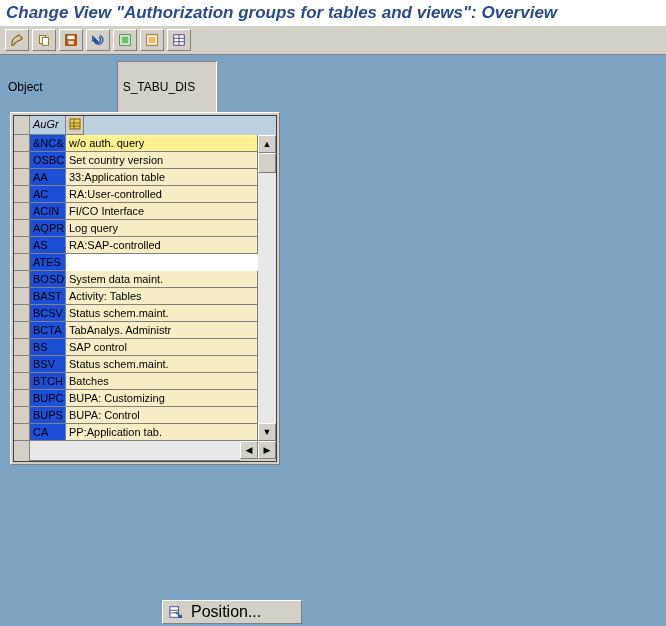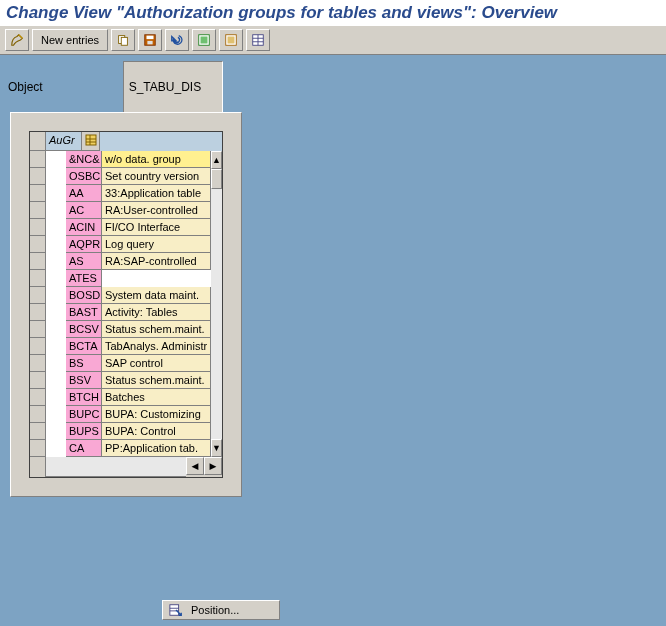--- a/index.html
+++ b/index.html
@@ -41,43 +41,43 @@
   cursor: pointer;
   padding: 0 4px;
   font-size: 11px;
 }
 .tbtn svg { width: 14px; height: 14px; }
 .tbtn.text { padding: 0 8px; }
 .obj-row {
   display: flex;
   align-items: center;
   padding: 6px 8px;
-  gap: 10px;
+  gap: 4px;
 }
 .obj-label { color: #000; }
 .obj-field {
   background: #d4d0c8;
   border: 1px solid #808080;
   border-bottom: 1px solid #fff;
   border-right: 1px solid #fff;
   padding: 18px 5px;
   min-width: 100px;
   display: inline-block;
   margin-left: 70px;
 }
 .grid-wrap {
   position: absolute;
   top: 112px;
   left: 10px;
-  width: 232px;
+  width: 270px;
   background: #d4d0c8;
   border: 1px solid #808080;
   border-top-color: #fff;
   border-left-color: #fff;
-  padding: 18px;
+  padding: 2px;
 }
 .grid-inner {
   border: 1px solid #404040;
   background: #fff;
 }
 .ghead, .grow {
   display: flex;
 }
 .ghead {
   background: #bcd0e0;
@@ -88,21 +88,21 @@
   border-bottom: 1px solid #808080;
   padding: 2px 3px;
   font-size: 11px;
   overflow: hidden;
   white-space: nowrap;
 }
 .col-sel { width: 16px; background: #d4d0c8; border-right: 1px solid #808080; }
 .col-code { width: 36px; }
 .col-desc { flex: 1; }
 .col-cfg { width: 18px; background: #d4d0c8; text-align: center; cursor: pointer; }
-.grow .col-code { background: #f9a8d4; margin-left: 20px; }
+.grow .col-code { background: #1d4ed8; }
 .grow .col-desc { background: #f8eec6; }
 .grow .col-sel { background: #d4d0c8; }
 .highlight .col-desc { background: #fff090; }
 .scrollbar {
   width: 18px;
   display: flex;
   flex-direction: column;
   background: #d4d0c8;
 }
 .sbtn {
@@ -123,21 +123,21 @@
 .pos-btn {
   position: absolute;
   left: 162px;
   top: 600px;
   background: #d4d0c8;
   border: 1px solid #808080;
   border-top-color:#fff; border-left-color:#fff;
   padding: 2px 40px 2px 6px;
   display:flex; align-items:center; gap:8px;
   cursor:pointer;
-  font-size: 11px;
+  font-size: 16px;
 }
 .pos-btn svg { width:14px; height:14px; }
 .entry-text {
   position: absolute;
   left: 400px;
   top: 631px;
   font-size: 15px;
 }
 .grid-last-row { background:#d4d0c8; height:20px; display:flex; }
 .grid-last-row .col-sel { height:100%; }
@@ -148,21 +148,20 @@
 
 <div class="title">Change View "Authorization groups for tables and views": Overview</div>
 
 <div class="toolbar">
   <button class="tbtn" title="Toggle">
     <svg viewBox="0 0 16 16">
         <path d="M2 14 Q2 6 8 4 L10 2 L14 6 L12 8 Q6 10 4 14 Z" fill="none" stroke="#806000" stroke-width="1.3"></path>
         <path d="M10 2 L14 6" stroke="#c09000" stroke-width="1.3"></path>
       </svg>
   </button>
-  <button class="tbtn text">New entries</button>
   <button class="tbtn">
     <svg viewBox="0 0 16 16">
         <rect x="3" y="3" width="7" height="9" fill="#fff" stroke="#806000"></rect>
         <rect x="6" y="5" width="7" height="9" fill="#fff" stroke="#806000"></rect>
       </svg>
   </button>
   <button class="tbtn">
     <svg viewBox="0 0 16 16">
         <rect x="2" y="2" width="12" height="12" fill="#c06000" stroke="#803000"></rect>
         <rect x="4" y="3" width="8" height="4" fill="#fff"></rect>
@@ -213,21 +212,21 @@
             <line x1="1" y1="8" x2="11" y2="8" stroke="#806000"></line>
             <line x1="5" y1="1" x2="5" y2="11" stroke="#806000"></line>
           </svg>
       </div>
     </div>
     <div class="grid-body-wrap">
       <div class="grid-rows" id="grid-rows">
           <div class="grow highlight">
             <div class="cell col-sel"></div>
             <div class="cell col-code">&amp;NC&amp;</div>
-            <div class="cell col-desc">w/o data. group</div>
+            <div class="cell col-desc">w/o auth. query</div>
           </div>
           <div class="grow">
             <div class="cell col-sel"></div>
             <div class="cell col-code">OSBC</div>
             <div class="cell col-desc">Set country version</div>
           </div>
           <div class="grow">
             <div class="cell col-sel"></div>
             <div class="cell col-code">AA</div>
             <div class="cell col-desc">33:Application table</div>

